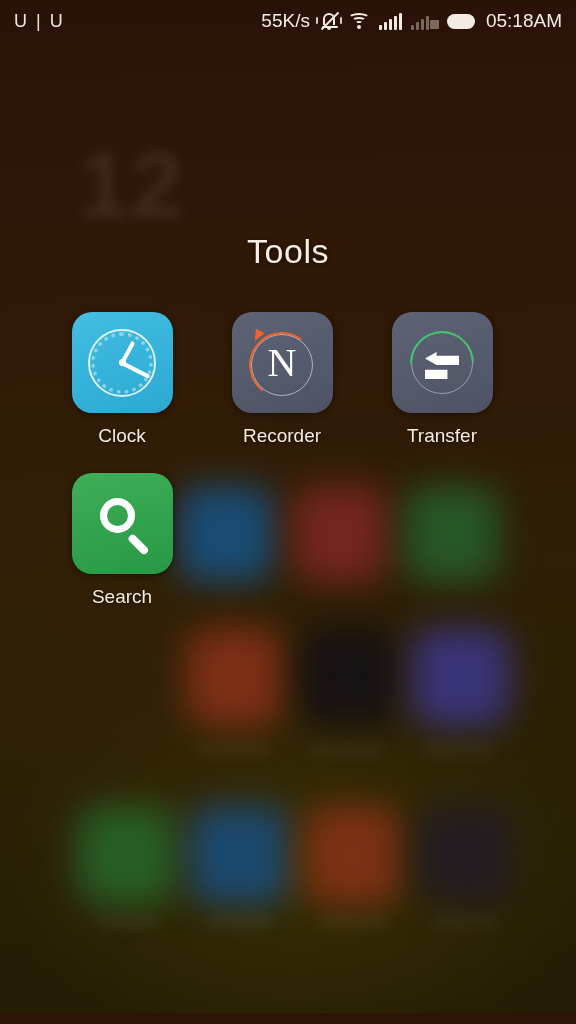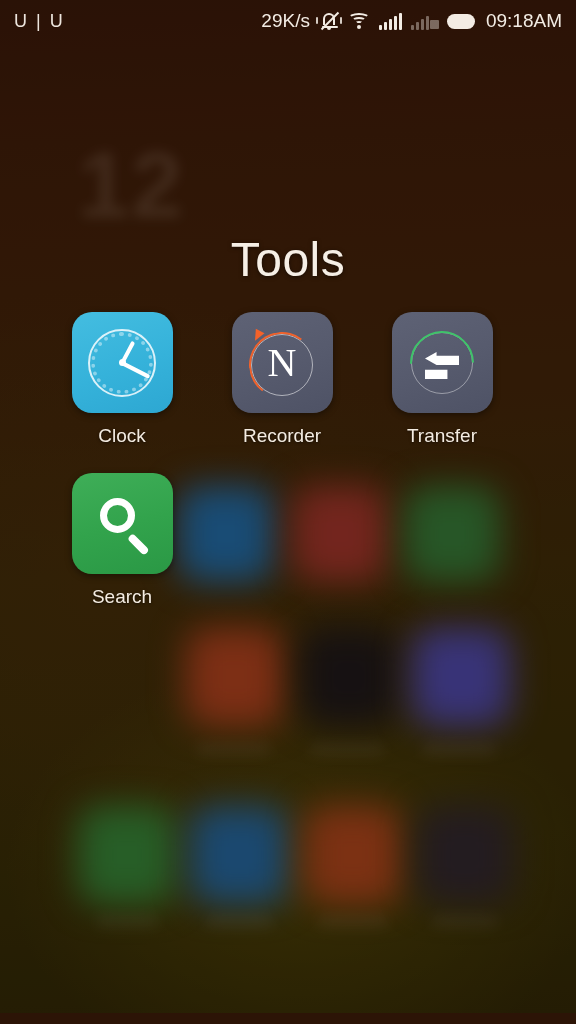--- a/index.html
+++ b/index.html
@@ -158,21 +158,21 @@
     width:28px; height:15px; border-radius:8px;
     background:#f3ece4;
     position:relative;
   }
 
   
   .folder-title {
     position:absolute; left:0; top:232px; width:576px;
     text-align:center;
     color:#f6efe6;
-    font-size:48px;
+    font-size:34px;
     font-weight:normal;
     letter-spacing:0.5px;
     text-shadow:0 1px 4px rgba(0,0,0,0.5);
     z-index:30;
   }
 
   
   .grid {
     position:absolute; left:0; top:312px; width:576px;
     z-index:30;
@@ -392,21 +392,21 @@
     <div class="bglabel" style="left:318px; top:916px; width:70px;"></div>
     <div class="bglabel" style="left:432px; top:916px; width:66px;"></div>
   </div>
 
   <div class="folder-scrim"></div>
 
   <div class="statusbar">
     <span class="carrier">U | U</span>
 
     <div class="status-right">
-      <span class="netspeed">29K/s</span>
+      <span class="netspeed">55K/s</span>
 
       <span class="ic-mute">
         <span class="wave l"></span>
         <span class="bell"></span>
         <span class="clap"></span>
         <span class="wave r"></span>
         <span class="slash"></span>
       </span>
 
       <span class="ic-wifi">
@@ -427,21 +427,21 @@
       <span class="ic-sig2 ic-sig dim">
         <span class="s1"></span>
           <span class="s2"></span>
           <span class="s3"></span>
           <span class="s4"></span>
         <span class="x">×</span>
       </span>
 
       <span class="ic-batt"></span>
 
-      <span class="clock-text">09:18AM</span>
+      <span class="clock-text">05:18AM</span>
     </div>
   </div>
 
   <div class="folder-title">Tools</div>
 
   <div class="grid">
 
     <div class="app">
       <div class="app-icon icon-clock">
         <span class="ticks"></span>

